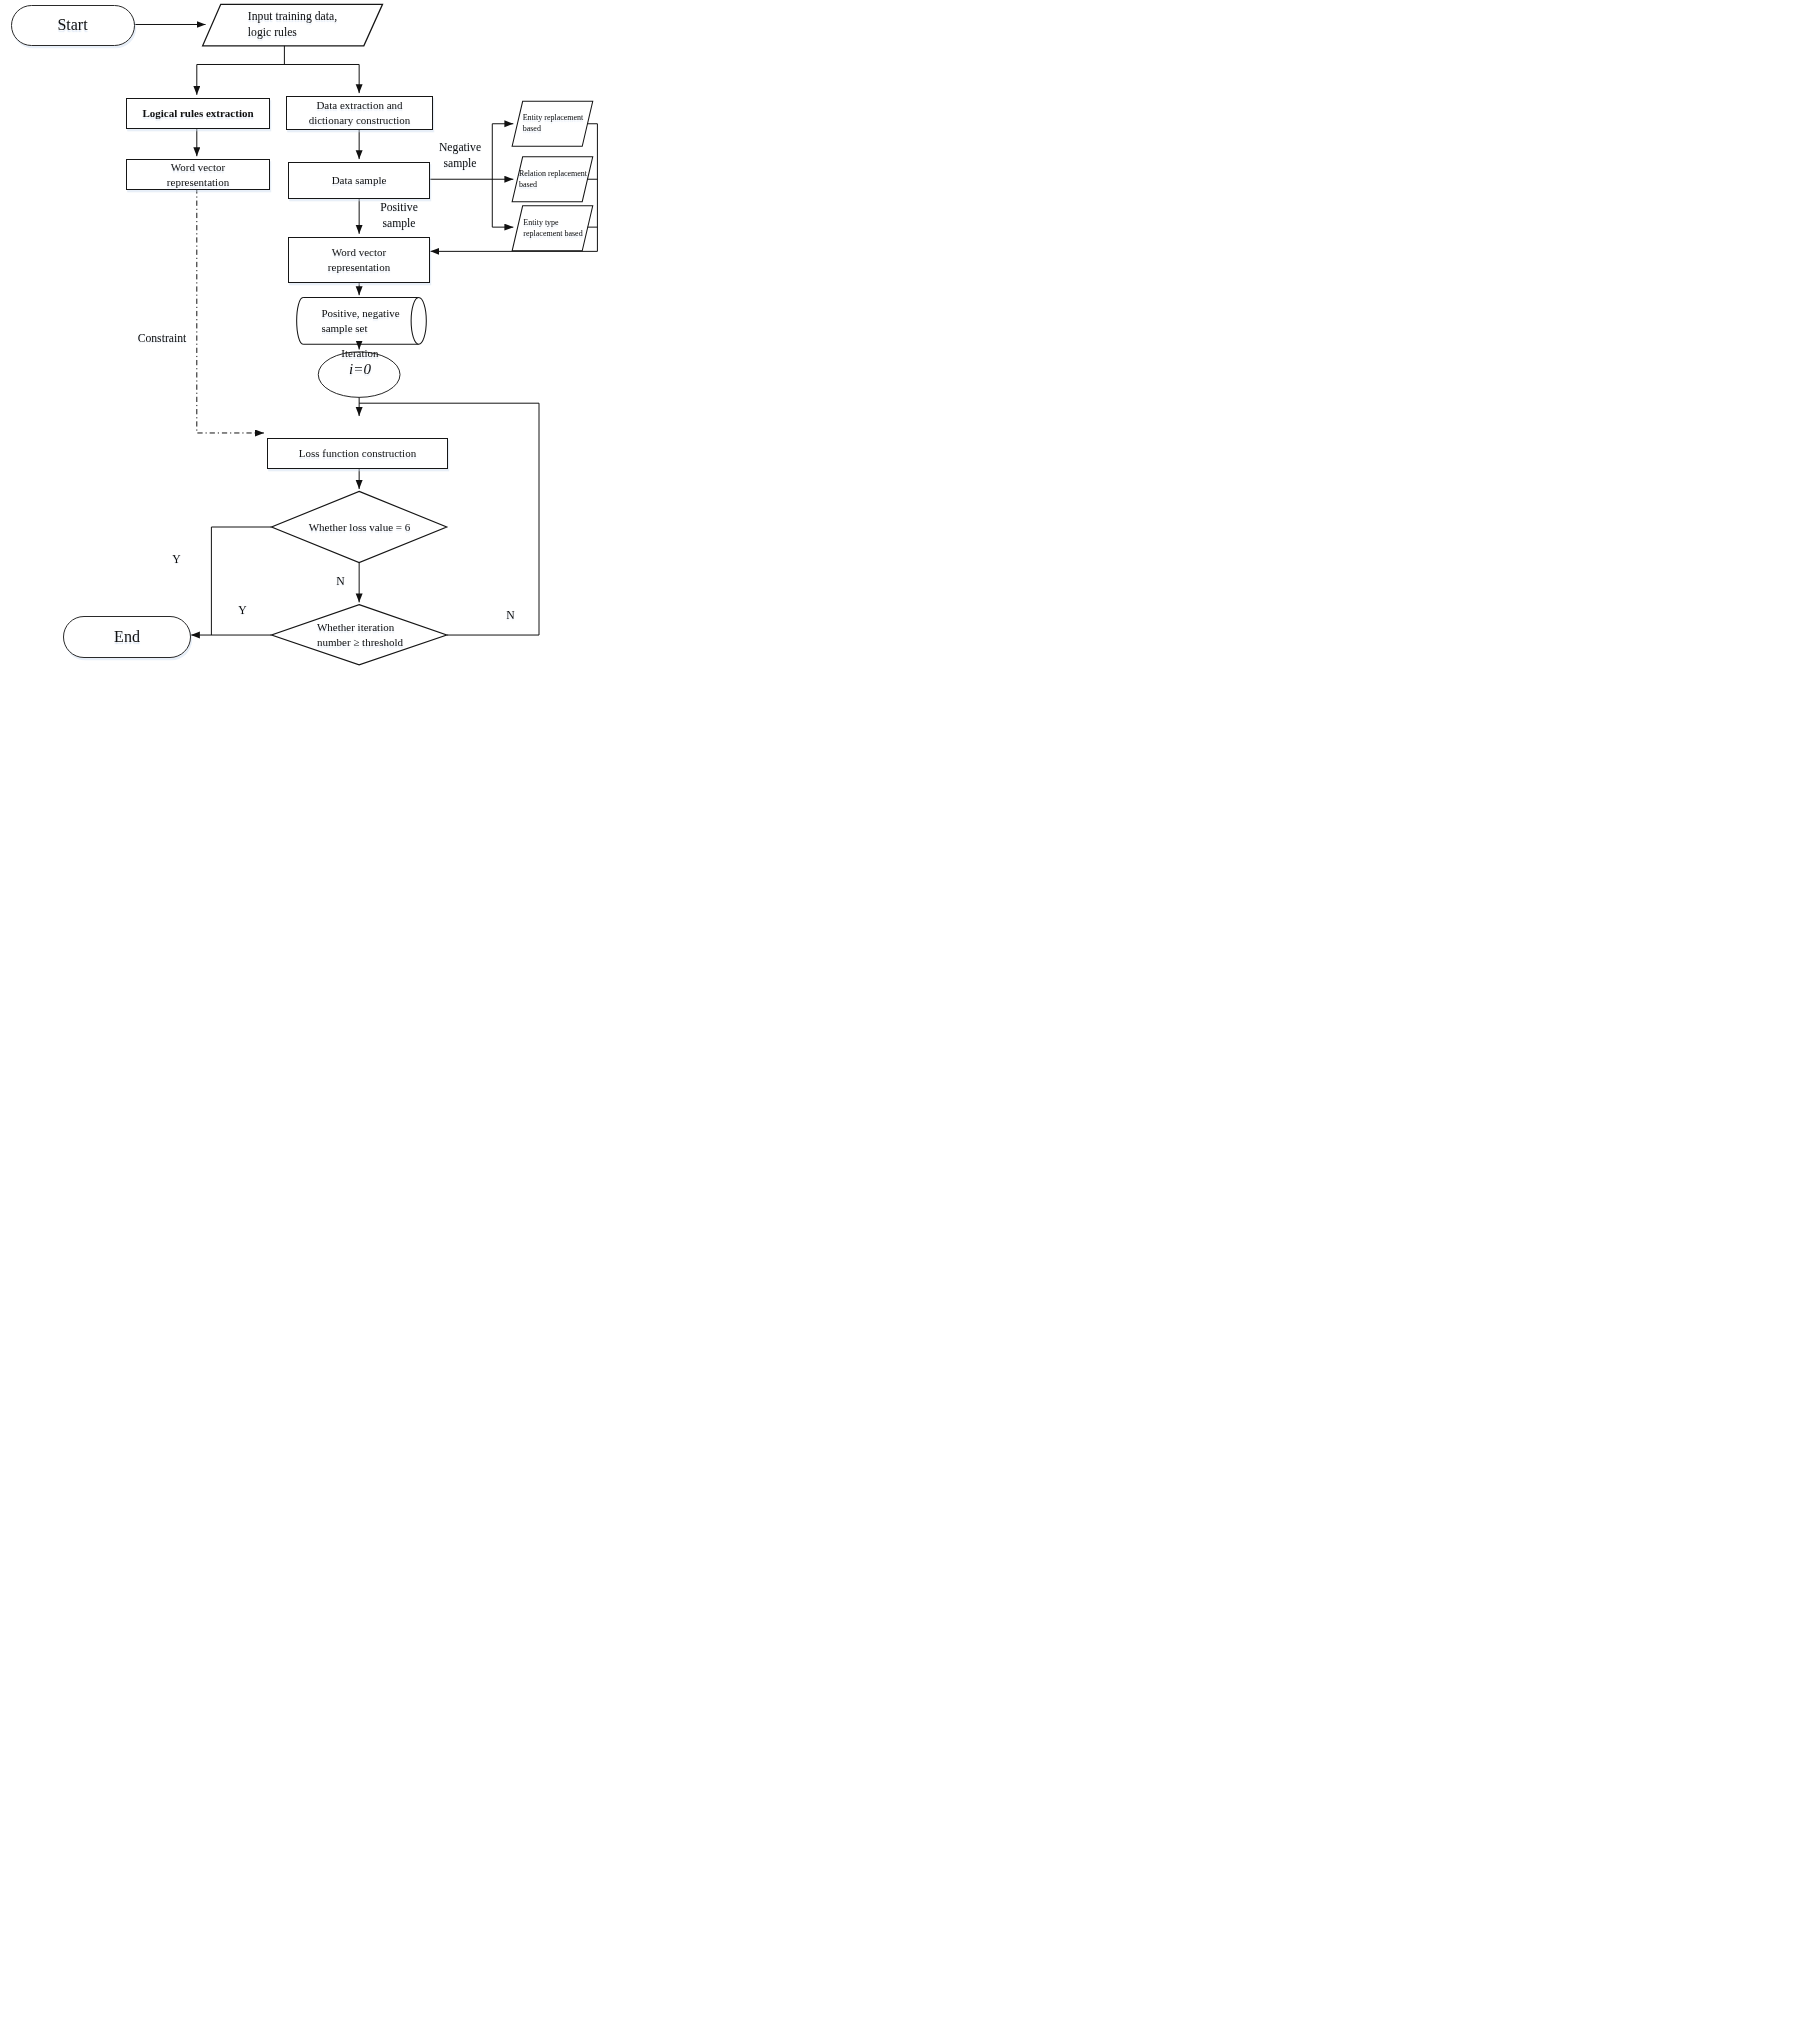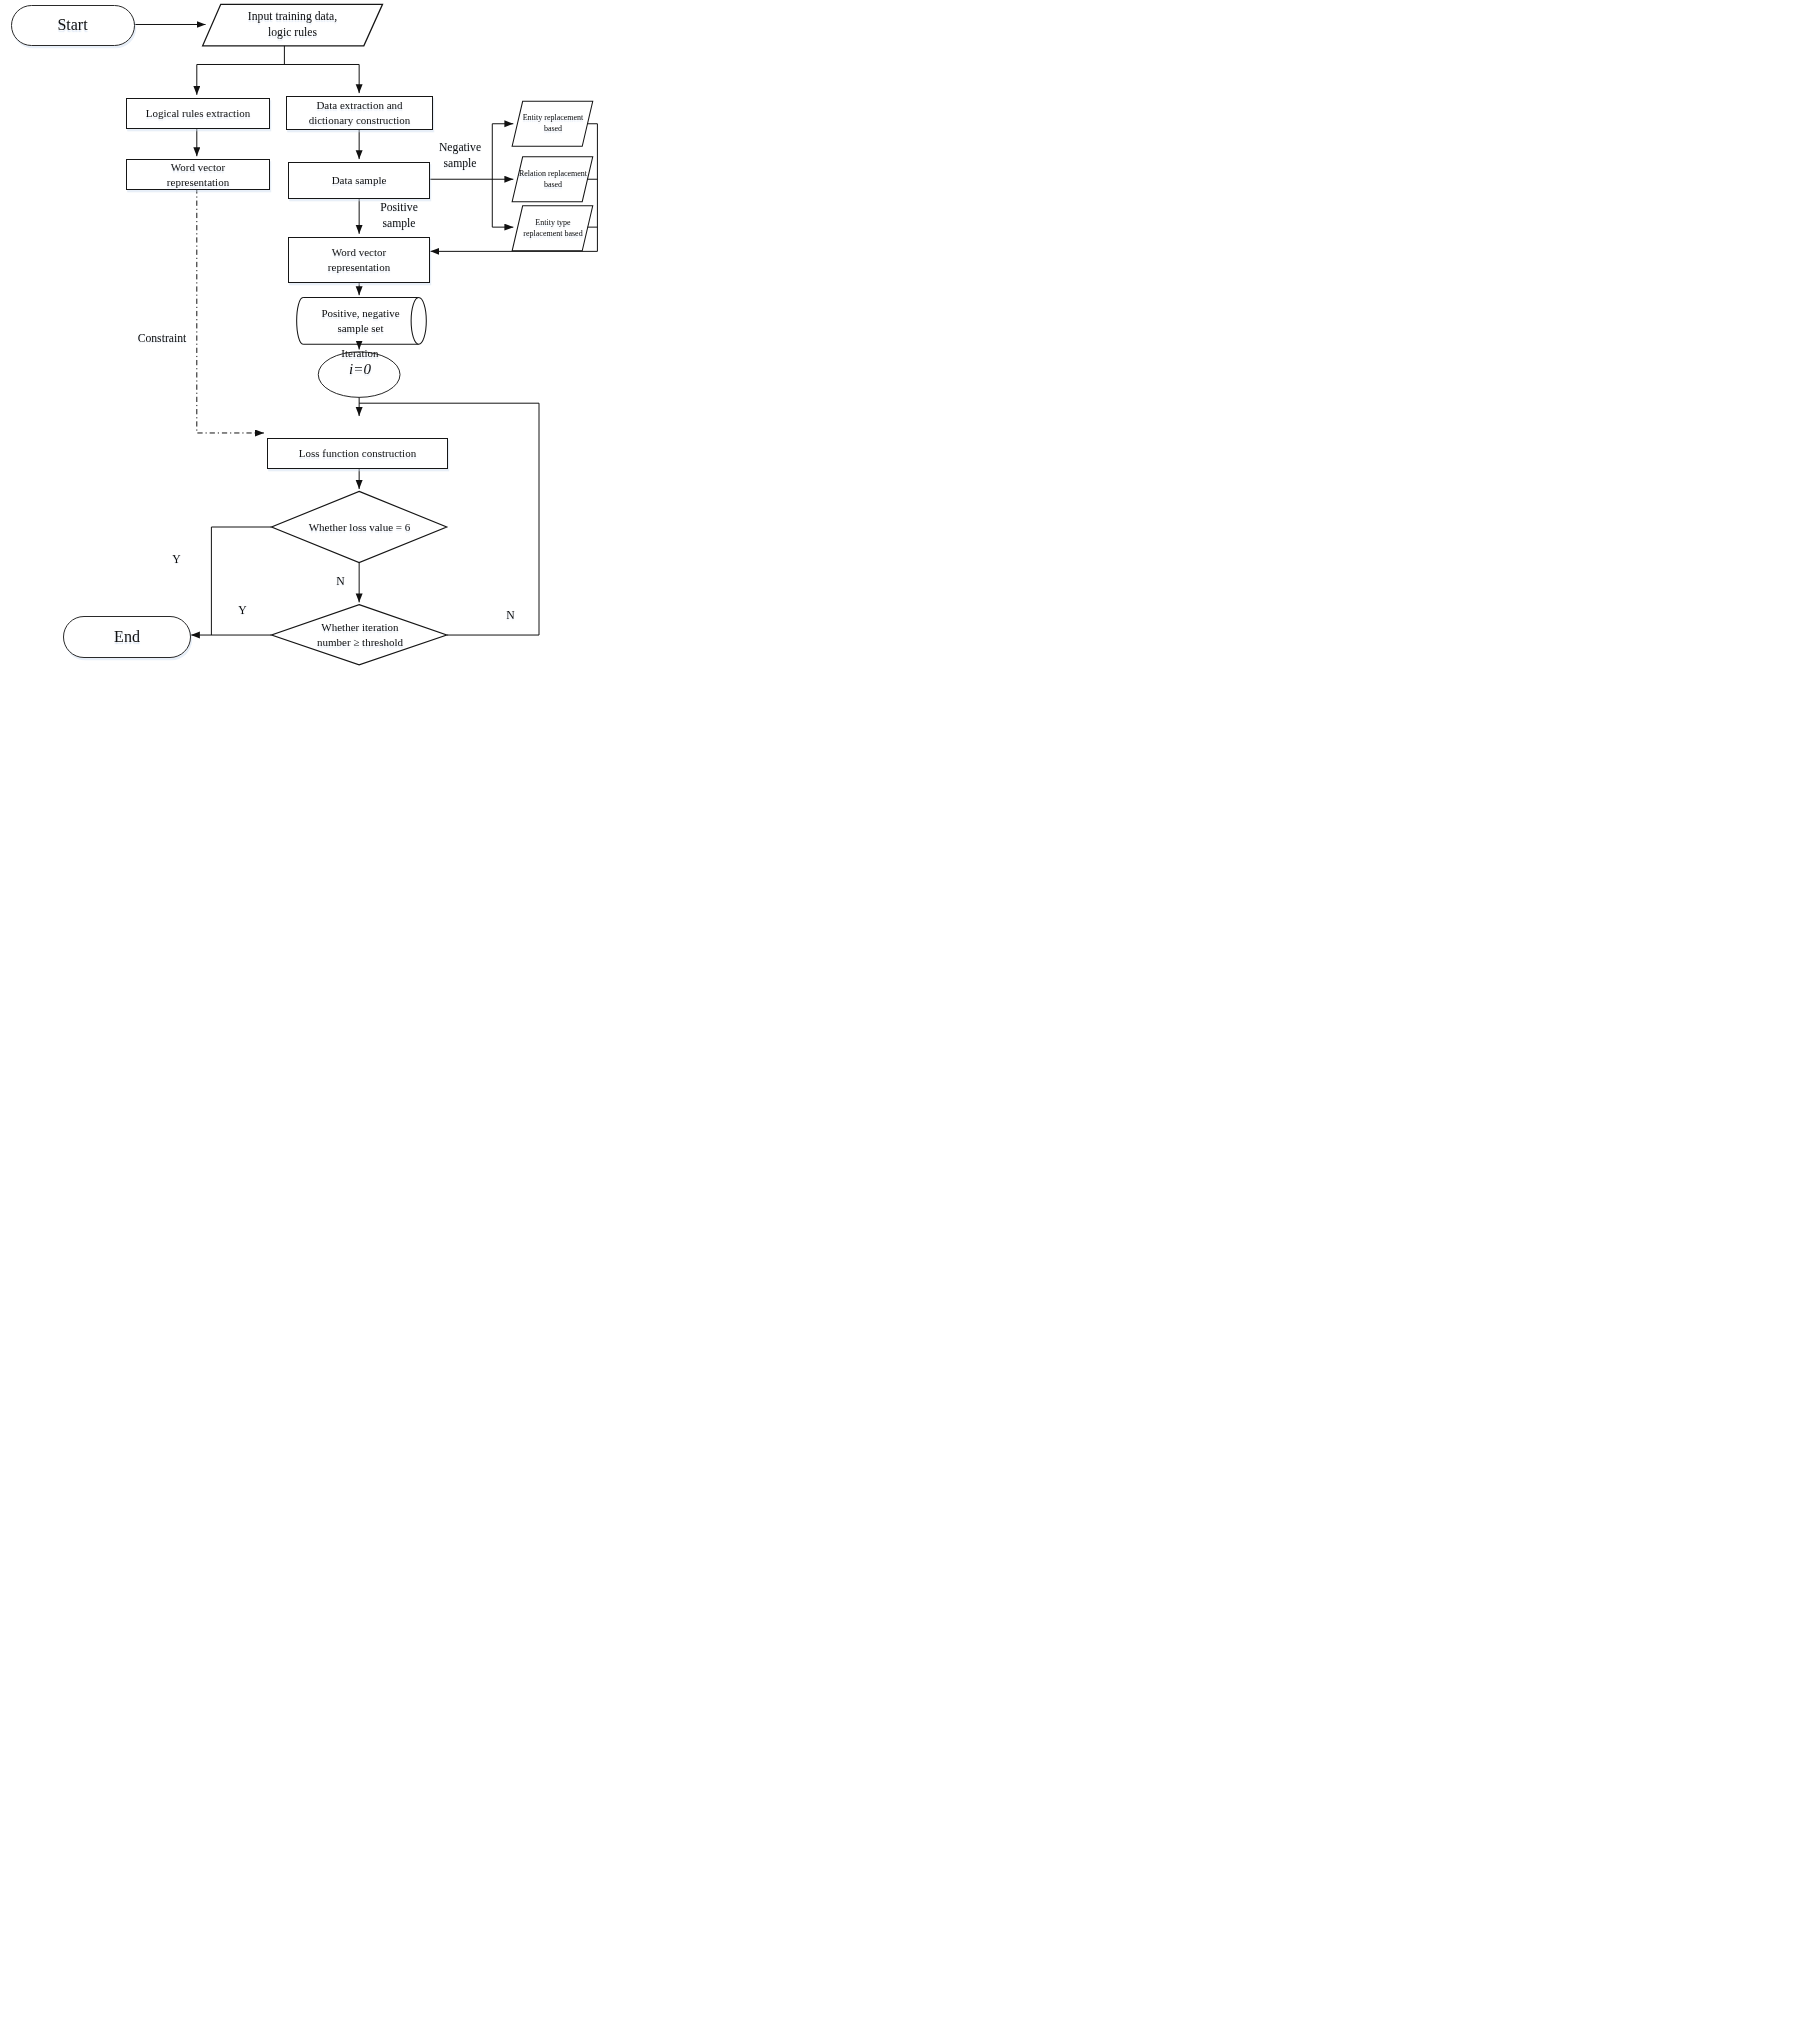--- a/index.html
+++ b/index.html
@@ -8,21 +8,20 @@
     width:605px;height:675px;
     background:#ffffff;
     font-family:"Liberation Serif","DejaVu Serif",serif;
     color:#111;
     overflow:hidden;
   }
   #connector-layer{position:absolute;left:0;top:0;width:605px;height:675px;}
   .node-text{
     position:absolute;
     display:flex;align-items:center;justify-content:center;
-    text-align:center;
     white-space:pre-line;
     font-size:11px;line-height:1.32;
     color:#0d0d0d;
     text-shadow:0 1.8px 1.2px rgba(175,198,230,0.38);
     pointer-events:none;
   }
   .rect-node{
     position:absolute;
     display:flex;align-items:center;justify-content:center;
     text-align:center;white-space:pre-line;
@@ -122,21 +121,21 @@
   </svg>
 
   <div class="stadium" style="left:10.5px;top:4.7px;width:122px;height:39px;">
     <span>Start</span>
   </div>
 
   <div class="stadium" style="left:63px;top:616px;width:126px;height:40px;">
     <span>End</span>
   </div>
 
-  <div class="rect-node" style="left:126px;top:98px;width:142px;height:29px;">Logical rules extraction</div>
+  <div class="rect-node" style="left:126px;top:98px;width:142px;height:29px;font-weight:bold;">Logical rules extraction</div>
 
   <div class="rect-node" style="left:286px;top:96px;width:145px;height:32px;">Data extraction and
 dictionary construction</div>
 
   <div class="rect-node" style="left:126px;top:159px;width:142px;height:29px;">Word vector
 representation</div>
 
   <div class="rect-node" style="left:288px;top:162px;width:140px;height:35px;text-align:right;">Data sample</div>
 
   <div class="rect-node" style="left:288px;top:237px;width:140px;height:44px;">Word vector

